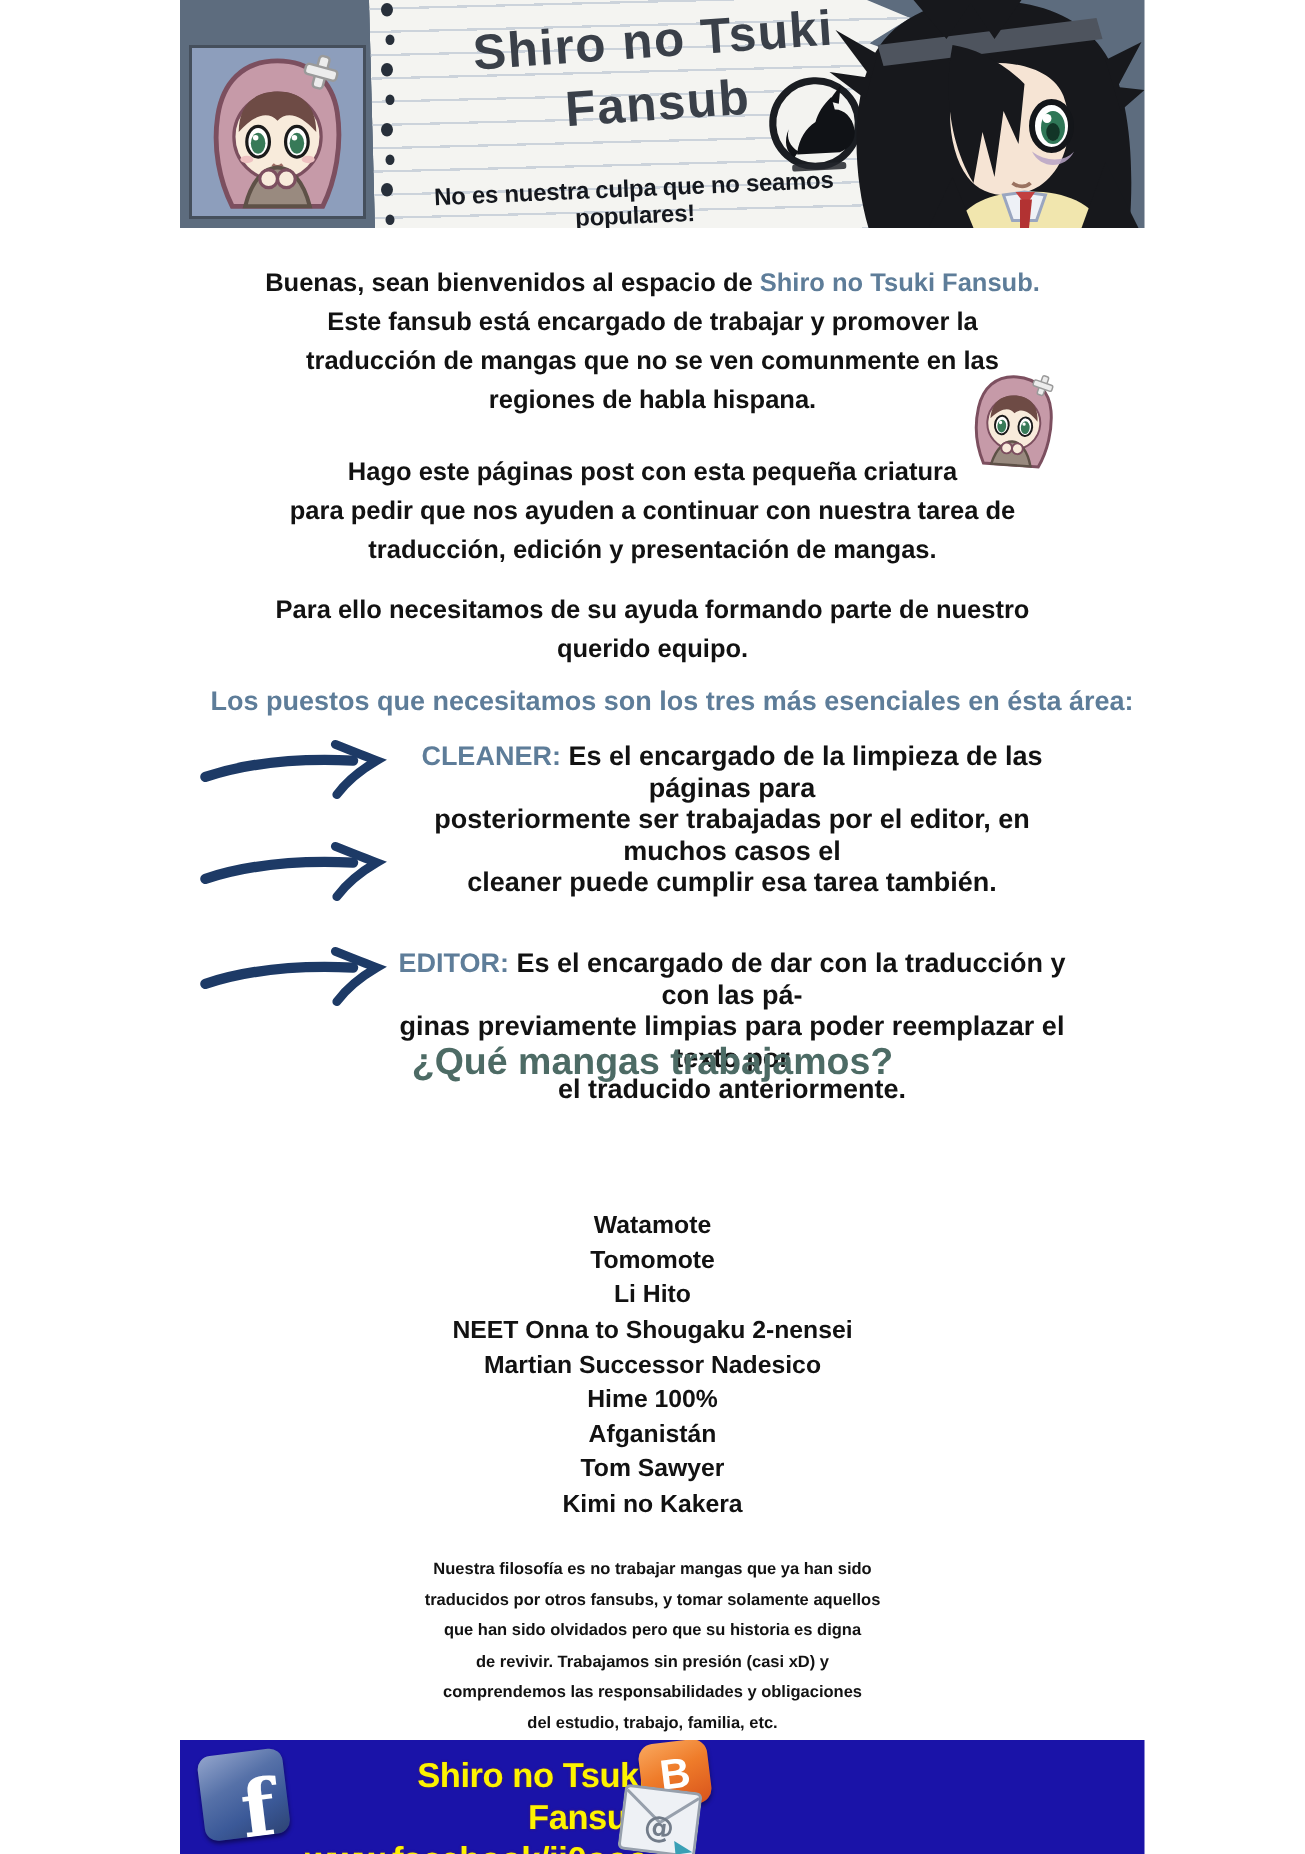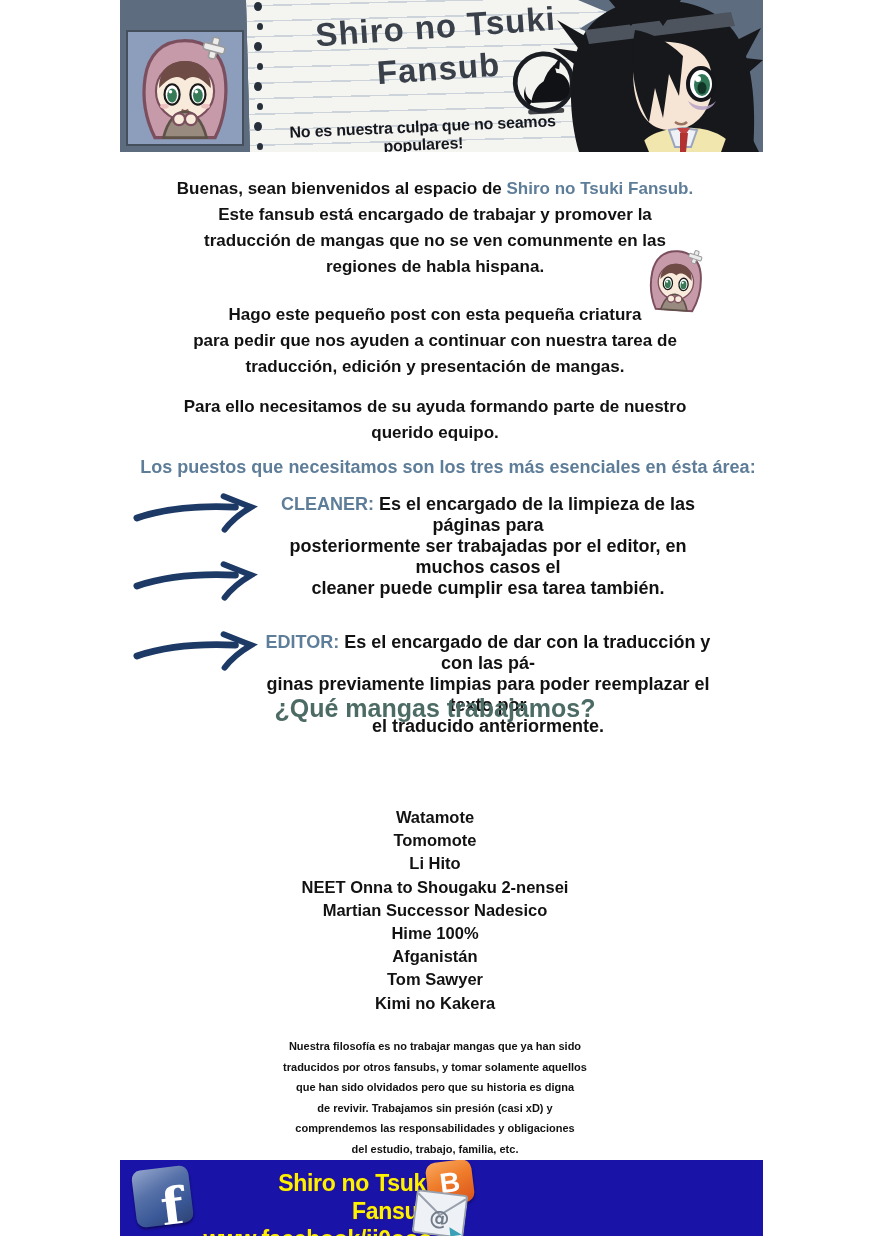--- a/index.html
+++ b/index.html
@@ -165,21 +165,21 @@
       <path d="M30,98 C34,82 42,74 50,74 C58,74 66,82 70,98 Z" fill="#998a7f" stroke="#5e5147" stroke-width="2.5"></path>
       <circle cx="44.5" cy="81" r="5.5" fill="#f8ebdb" stroke="#7c4f5f" stroke-width="2"></circle>
       <circle cx="55.5" cy="81" r="5.5" fill="#f8ebdb" stroke="#7c4f5f" stroke-width="2"></circle>
       <g transform="translate(77,15) rotate(15)">
         <rect x="-3.2" y="-10" width="6.4" height="20" rx="2" fill="#ececec" stroke="#9a9a9a" stroke-width="1.5"></rect>
         <rect x="-10" y="-3.2" width="20" height="6.4" rx="2" fill="#ececec" stroke="#9a9a9a" stroke-width="1.5"></rect>
       </g>
     </svg>
   </div>
 
-  <div class="abs p-intro center ml" style="top:302px">Hago este pequeño post con esta pequeña criatura
+  <div class="abs p-intro center ml" style="top:302px">Hago este páginas post con esta pequeña criatura
 para pedir que nos ayuden a continuar con nuestra tarea de
 traducción, edición y presentación de mangas.</div>
   <div class="abs p-intro center ml" style="top:394px">Para ello necesitamos de su ayuda formando parte de nuestro
 querido equipo.</div>
 
   <div class="abs roles-heading center">Los puestos que necesitamos son los tres más esenciales en ésta área:</div>
 
   <svg class="abs arrow" style="top:490px" viewBox="0 0 128 44">
     <path d="M4,28 C28,20 62,15 104,17" stroke="#1d3a66" stroke-width="7" fill="none" stroke-linecap="round"></path>
     <path d="M92,6 C102,10 112,14 120,17 C108,24 99,32 93,40" stroke="#1d3a66" stroke-width="6" fill="none" stroke-linecap="round"></path>

